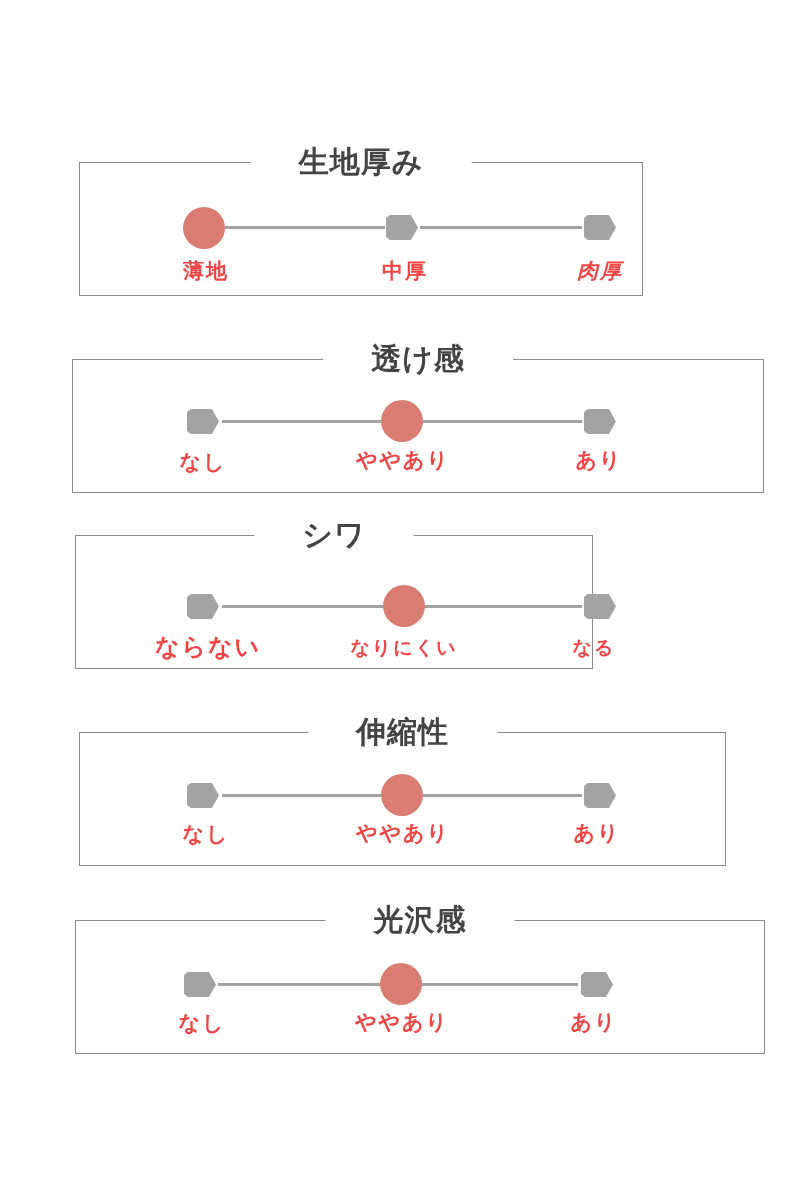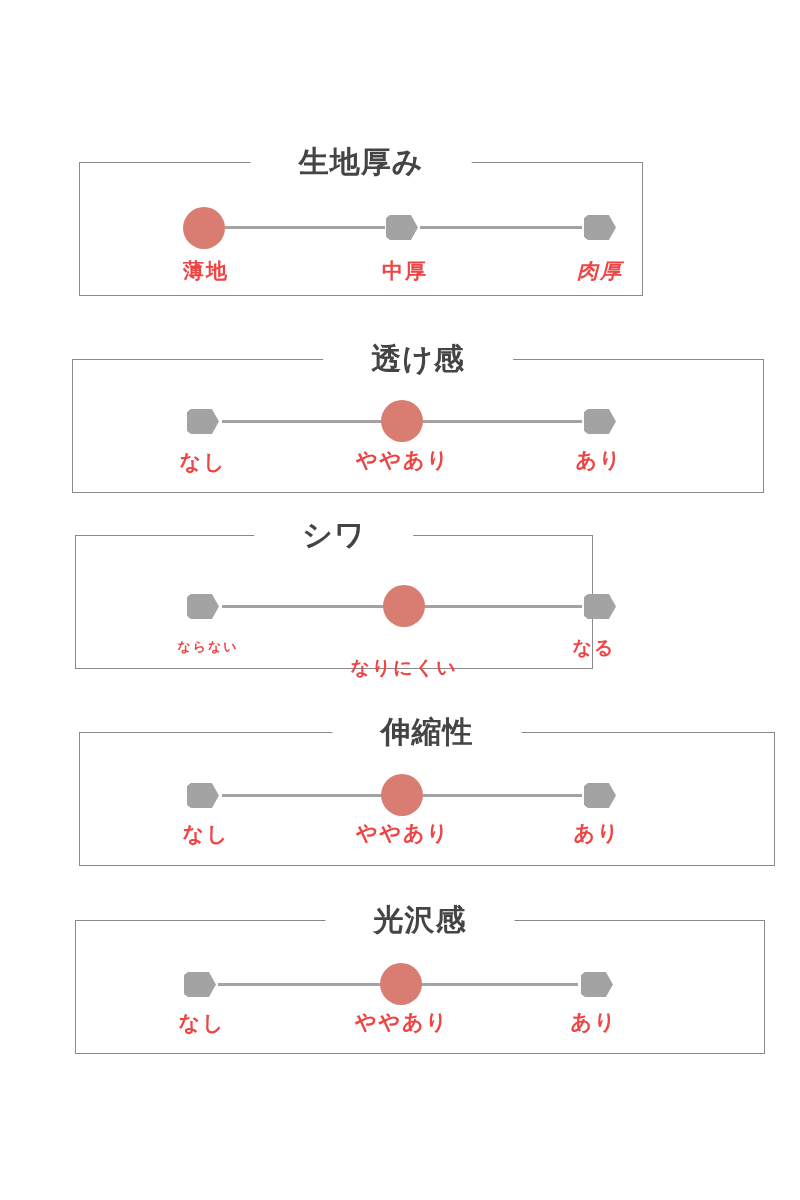--- a/index.html
+++ b/index.html
@@ -42,25 +42,25 @@
 <div class="label" style="left:403px; top:447px;">ややあり</div>
 <div class="label" style="left:599px; top:447px;">あり</div>
 
 <div class="box" style="left:75px; top:535px; width:518px;">
   <div class="title">シワ</div>
 </div>
 <div class="track" style="left:222px; top:605px; width:360px;"></div>
 <div class="marker-gray" style="left:187px; top:594px;"></div>
 <div class="marker-active" style="left:383px; top:585px;"></div>
 <div class="marker-gray" style="left:584px; top:594px;"></div>
-<div class="label" style="left:208px; top:634px; font-size:13px;">ならない</div>
-<div class="label" style="left:404px; top:634px; font-size:19px;margin-top:20px;">なりにくい</div>
+<div class="label" style="left:208px; top:634px; font-size:24px;">ならない</div>
+<div class="label" style="left:404px; top:634px; font-size:19px;">なりにくい</div>
 <div class="label" style="left:586px; top:634px; font-size:19px;margin-left:8px;">なる</div>
 
-<div class="box" style="left:79px; top:732px; width:696px;">
+<div class="box" style="left:79px; top:732px; width:647px;">
   <div class="title">伸縮性</div>
 </div>
 <div class="track" style="left:222px; top:794px; width:360px;"></div>
 <div class="marker-gray" style="left:187px; top:783px;"></div>
 <div class="marker-active" style="left:381px; top:774px;"></div>
 <div class="marker-gray" style="left:584px; top:783px;"></div>
 <div class="label" style="left:206px; top:821px;">なし</div>
 <div class="label" style="left:403px; top:820px;">ややあり</div>
 <div class="label" style="left:597px; top:820px;">あり</div>
 

